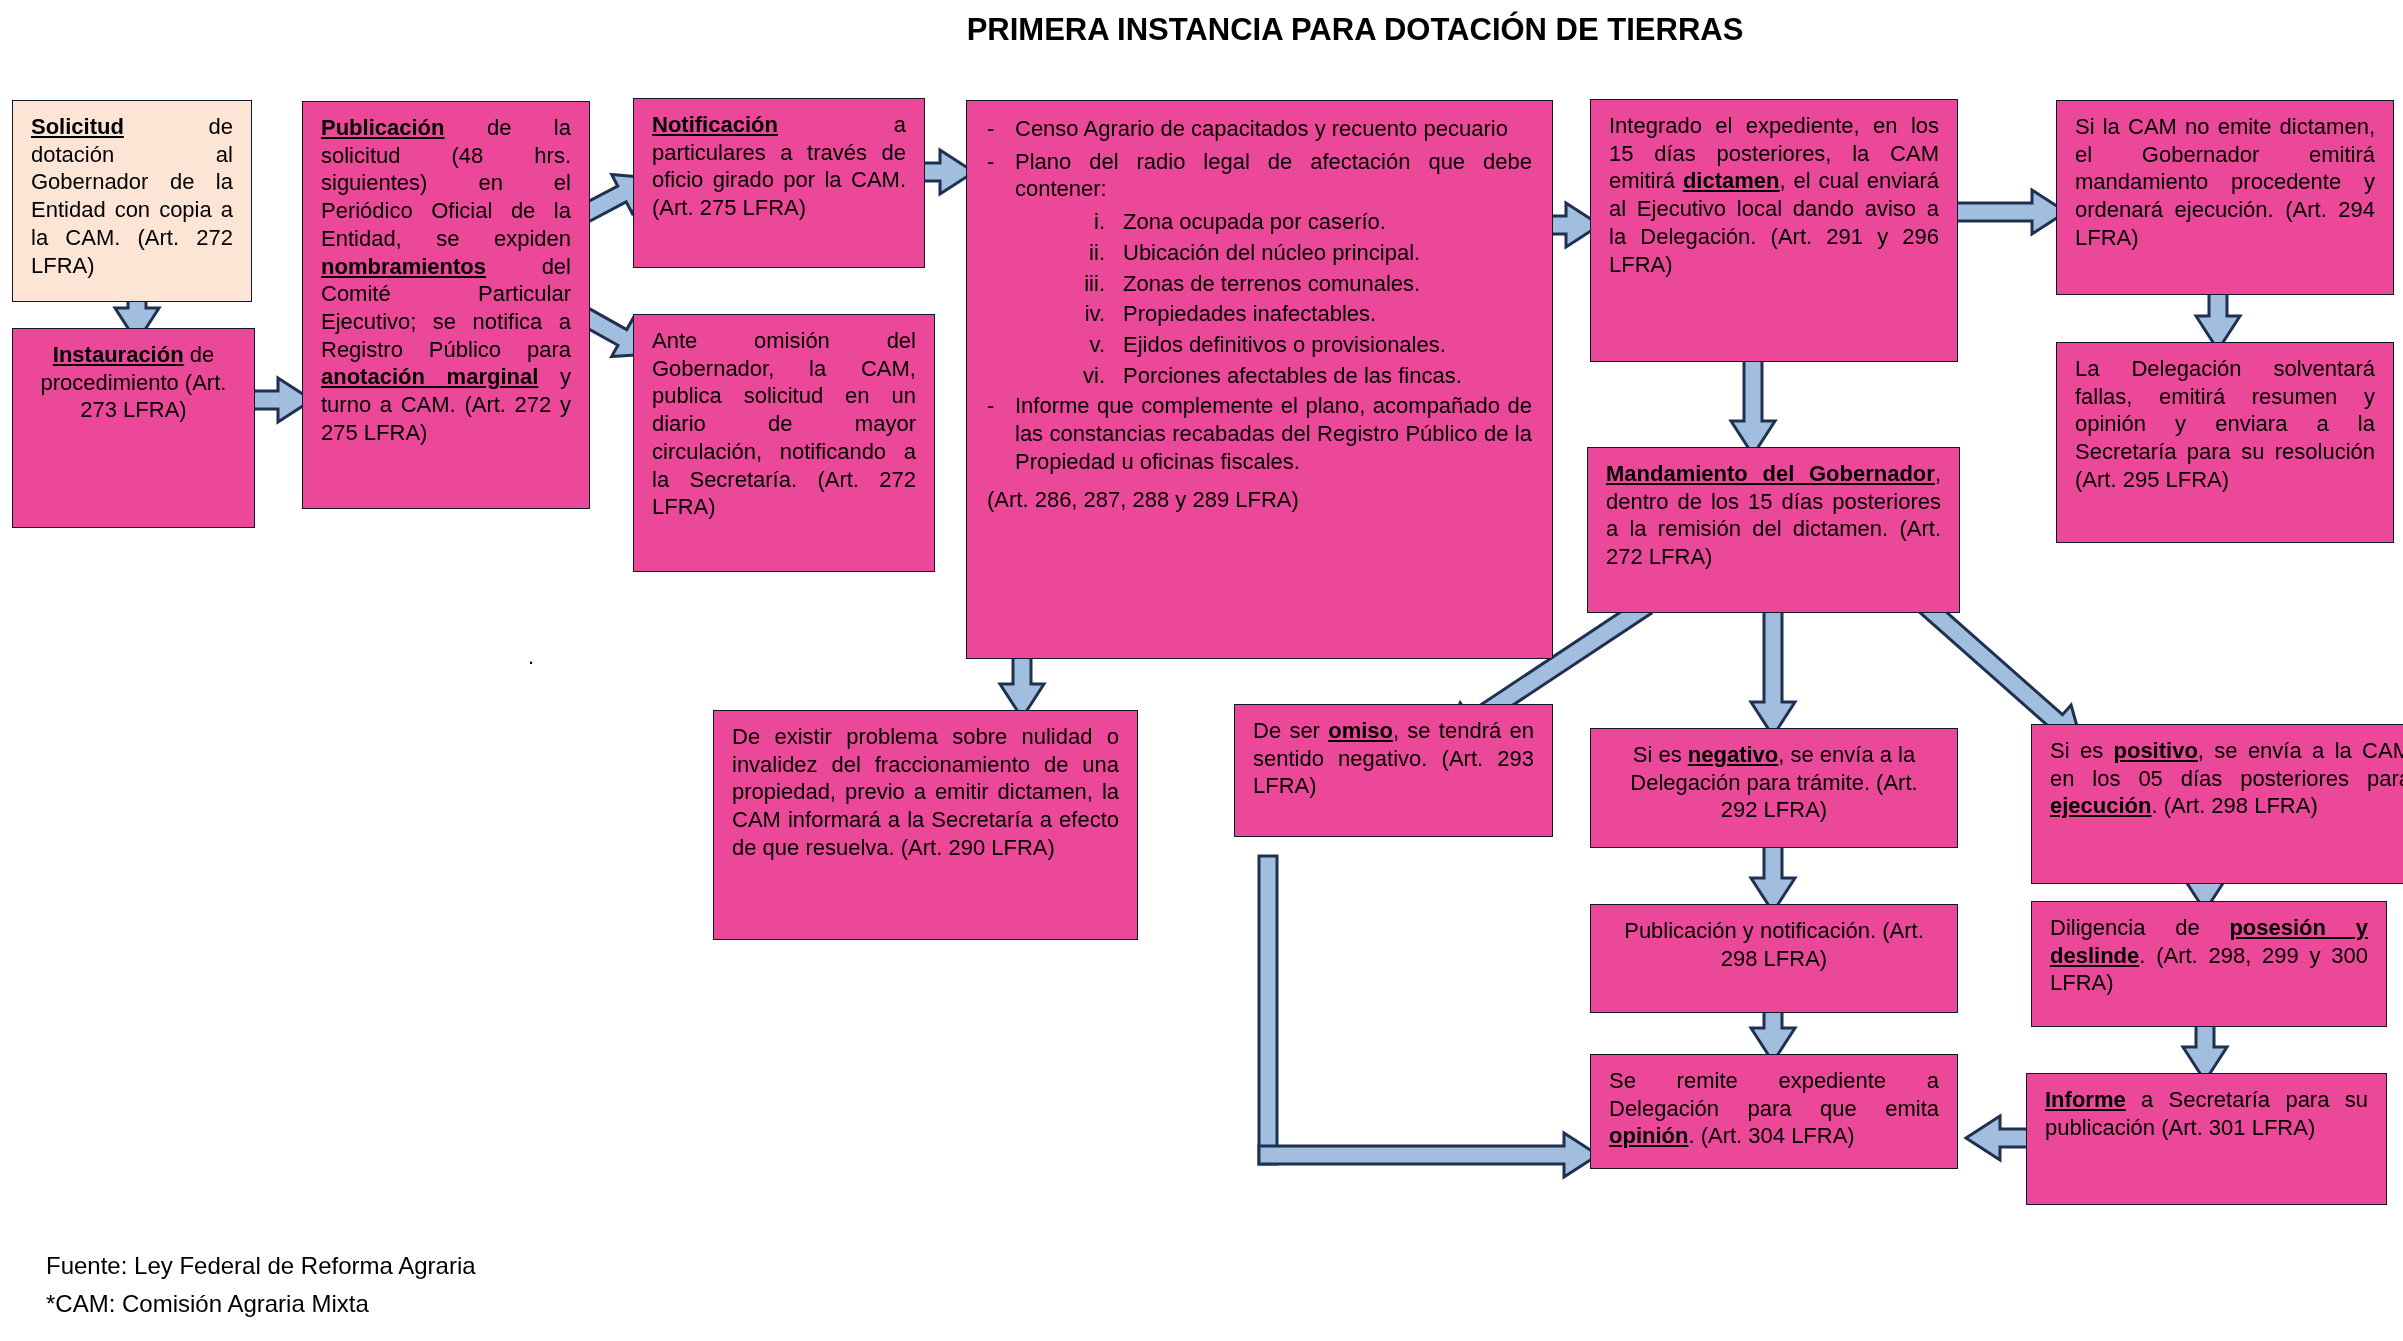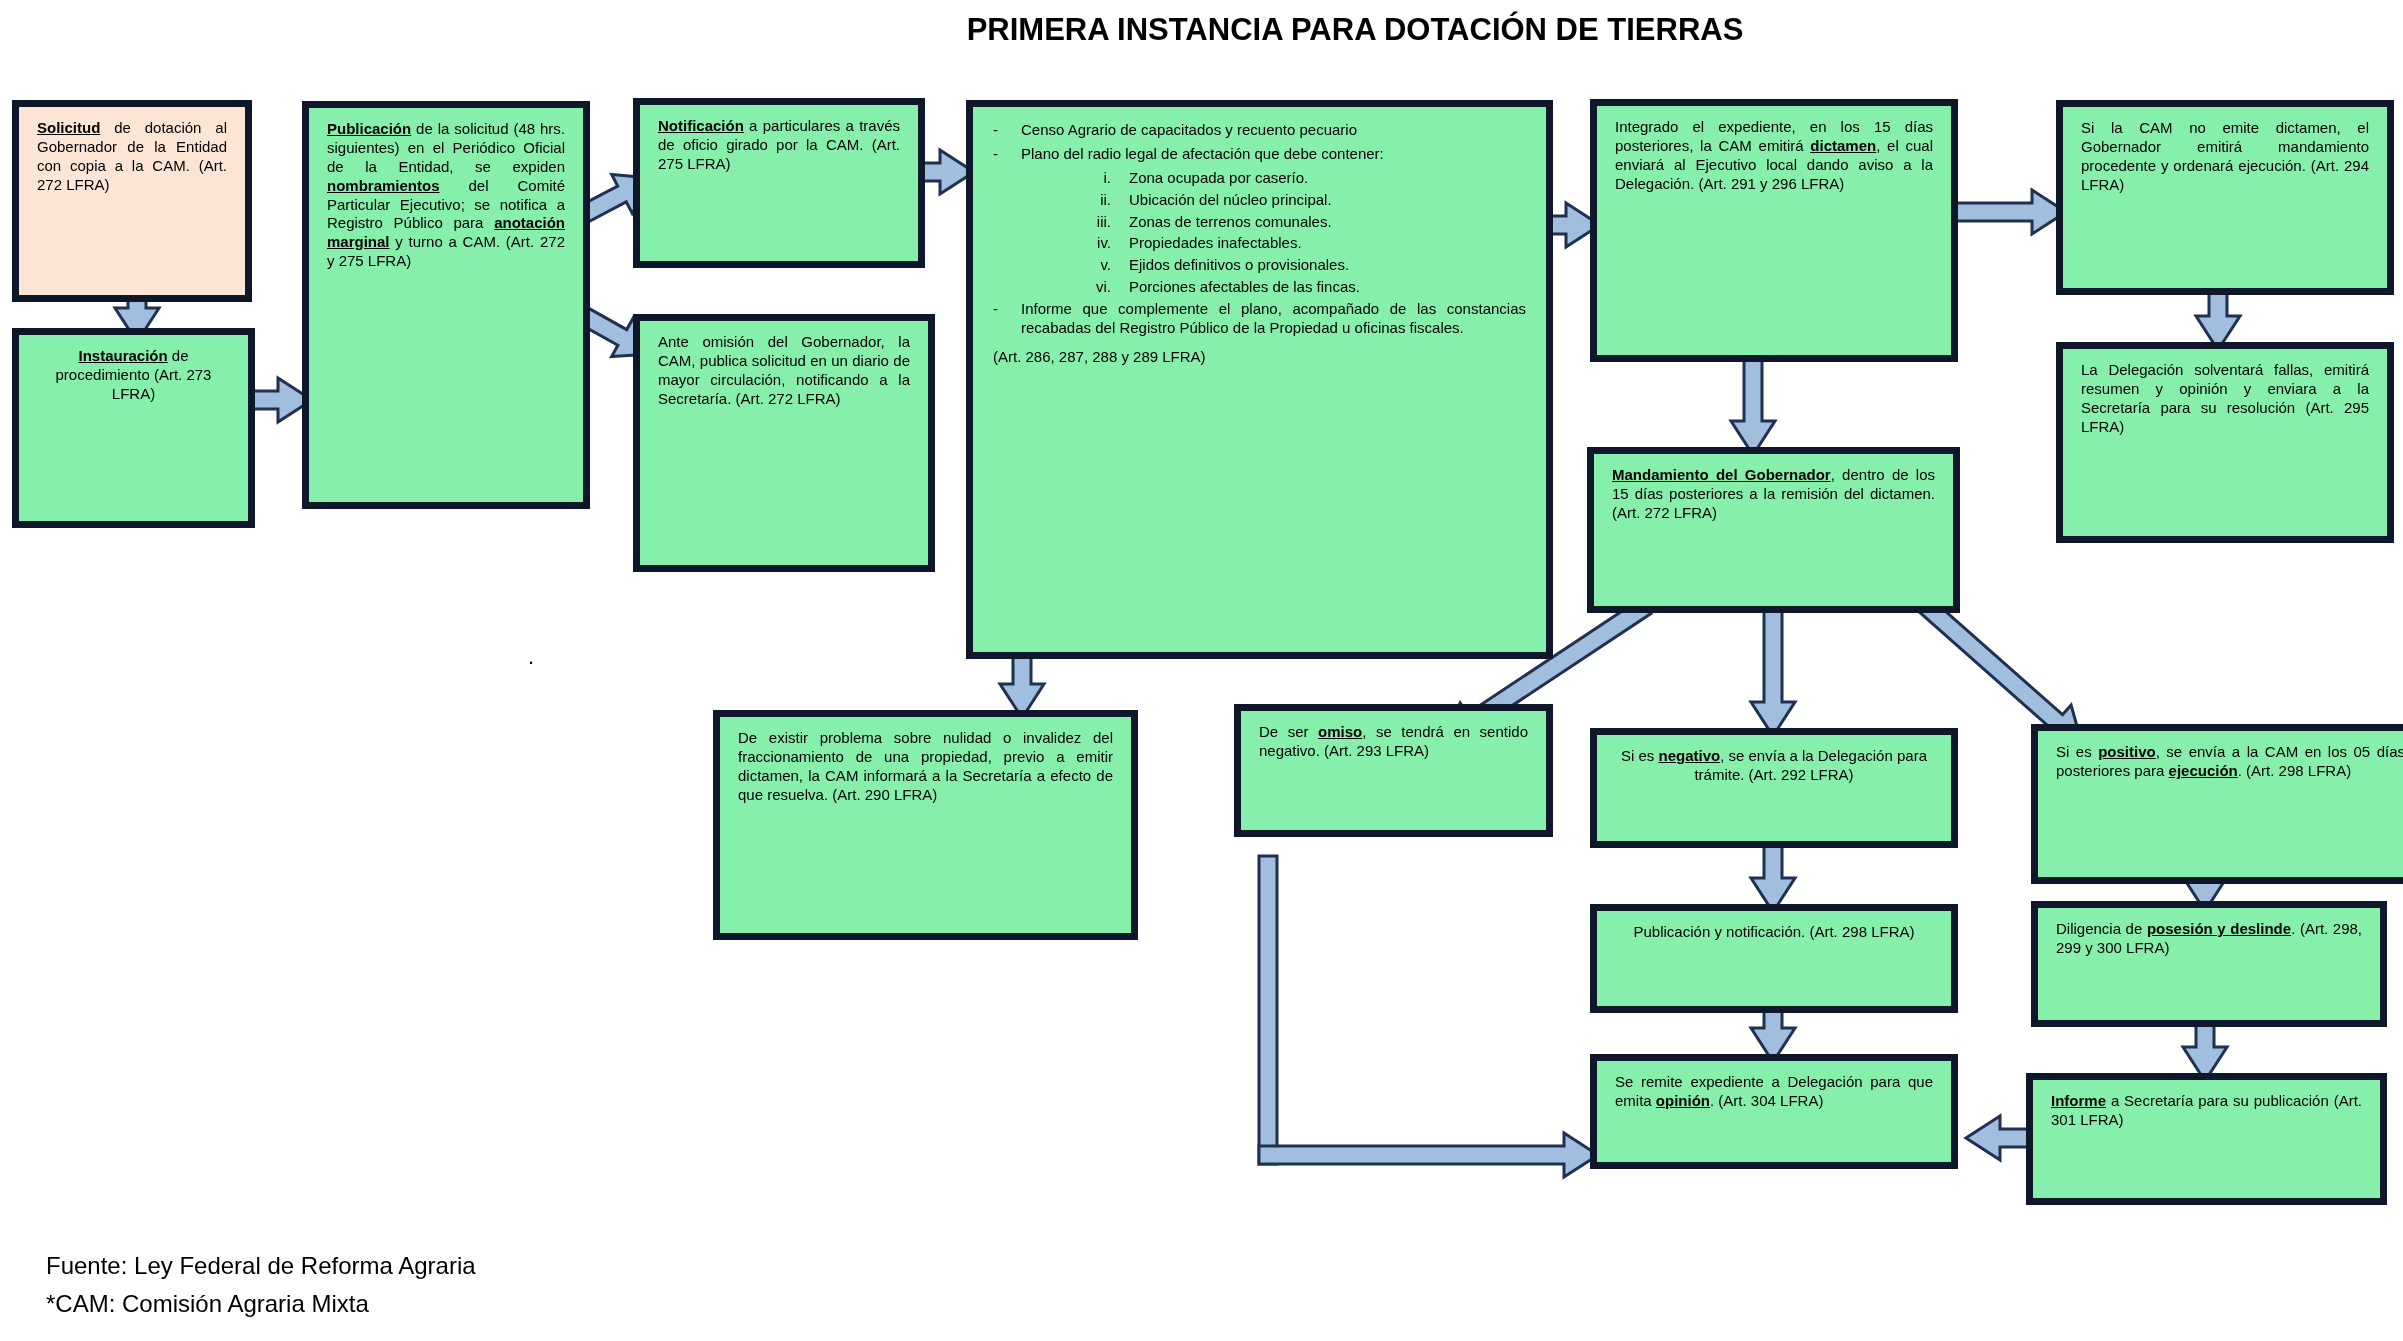--- a/index.html
+++ b/index.html
@@ -5,24 +5,24 @@
   html,body{margin:0;padding:0;}
   body{
     width:2403px;height:1341px;position:relative;background:#ffffff;
     font-family:"Liberation Sans", sans-serif;color:#000;overflow:hidden;
   }
   .title{
     position:absolute;left:850px;top:12px;width:1010px;text-align:center;
     font-size:31px;font-weight:bold;letter-spacing:0px;
   }
   .box{
-    position:absolute;border:7px solid #0f172a;box-sizing:border-box;
-    font-size:15px;line-height:1.26;padding:12px 18px;overflow:hidden;
+    position:absolute;border:1px solid #0f172a;box-sizing:border-box;
+    font-size:22px;line-height:1.26;padding:12px 18px;overflow:hidden;
   }
-  .bg-green{background:#86efac;}
+  .bg-green{background:#ec4899;}
   .bg-peach{background:#fce5d5;}
   .al-j{text-align:justify;}
   .al-c{text-align:center;}
   .bu{font-weight:bold;text-decoration:underline;}
   .p{margin:0 0 13px 0;text-align:justify;}
   .art{margin:10px 0 0 0;text-align:left;}
   .flexrow{display:flex;margin:0 0 5px 0;}
   .dash-cell{flex:none;width:28px;}
   .dash-txt{flex:1;text-align:justify;}
   .roman-row{display:flex;margin:0 0 3px 0;}

